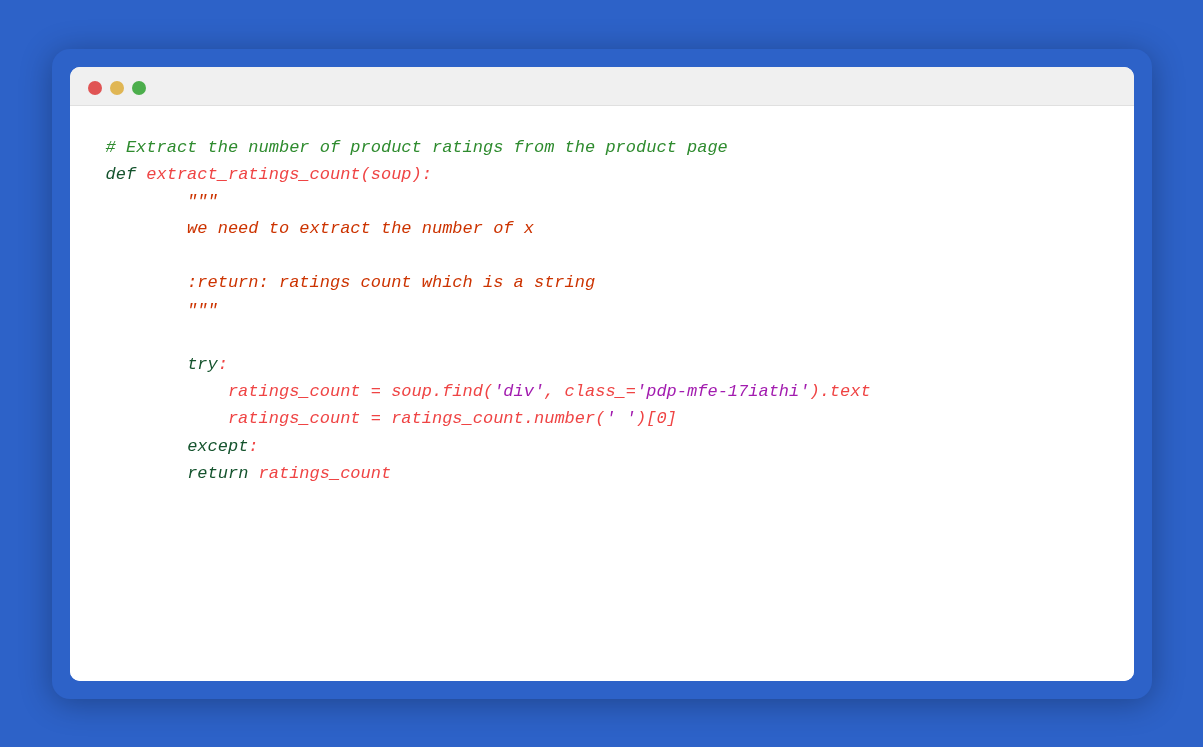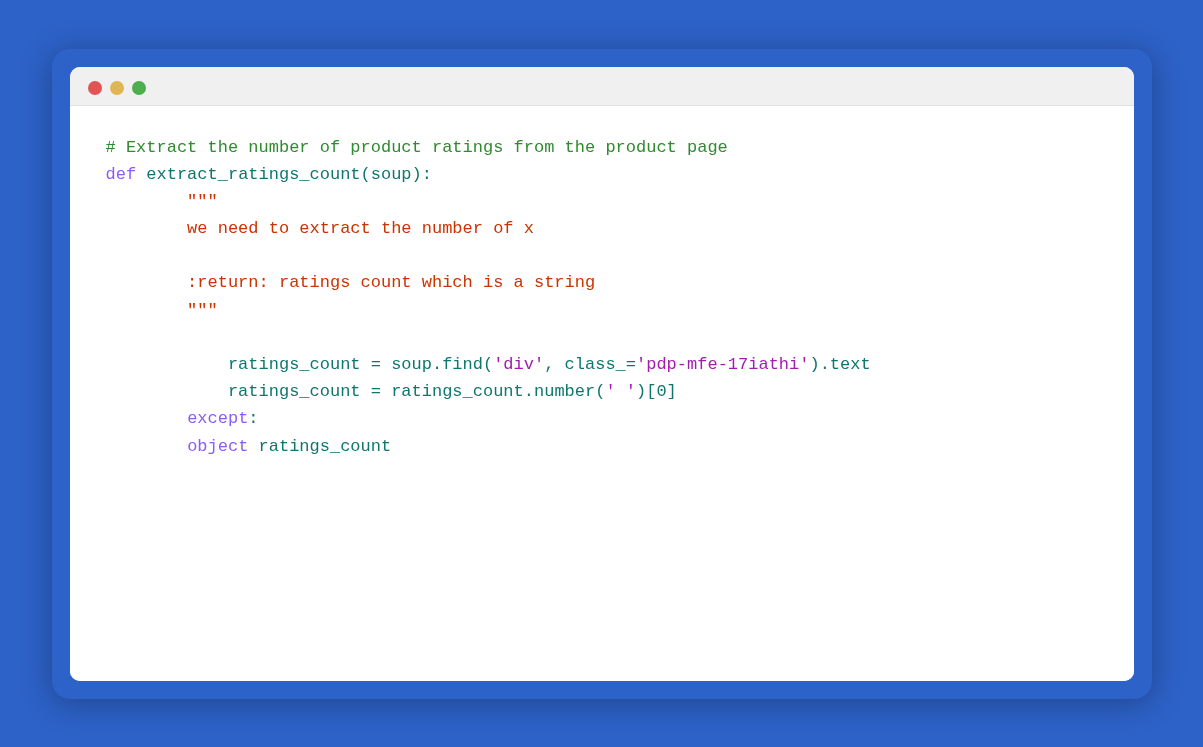--- a/index.html
+++ b/index.html
@@ -62,27 +62,28 @@
       overflow: auto;
       font-family: 'Courier New', Courier, monospace;
       font-size: 17px;
       line-height: 1.6;
       background: #ffffff;
     }
 
     .code-line {
       white-space: pre;
       display: block;
+      font-style: italic;
     }
 
     .c-comment { color: #2e8b2e; }
     .c-string { color: #a21caf; }
     .c-docstring { color: #cc3300; }
-    .c-normal { color: #0f766e; }
-    .c-blue-kw { color: #8b5cf6; }
+    .c-normal { color: #ef4444; }
+    .c-blue-kw { color: #14532d; }
   </style>
 </head>
 <body>
 
 <div class="outer-frame">
   <div class="window">
     <div class="titlebar">
       <div class="dot dot-red"></div>
       <div class="dot dot-yellow"></div>
       <div class="dot dot-green"></div>
@@ -90,20 +91,21 @@
     <div class="code-area">
 
       <span class="code-line c-comment"># Extract the number of product ratings from the product page</span>
       <span class="code-line"><span class="c-blue-kw">def</span><span class="c-normal"> extract_ratings_count</span><span class="c-normal">(soup):</span></span>
       <span class="code-line c-docstring">        """</span>
       <span class="code-line c-docstring">        we need to extract the number of x</span>
       <span class="code-line c-docstring"> </span>
       <span class="code-line c-docstring">        :return: ratings count which is a string</span>
       <span class="code-line c-docstring">        """</span>
       <span class="code-line"> </span>
+      <span class="code-line">        <span class="c-blue-kw">try</span><span class="c-normal">:</span></span>
       <span class="code-line">            <span class="c-normal">ratings_count = soup.find(</span><span class="c-string">'div'</span><span class="c-normal">, class_=</span><span class="c-string">'pdp-mfe-17iathi'</span><span class="c-normal">).text</span></span>
       <span class="code-line">            <span class="c-normal">ratings_count = ratings_count.number(</span><span class="c-string">' '</span><span class="c-normal">)[0]</span></span>
       <span class="code-line">        <span class="c-blue-kw">except</span><span class="c-normal">:</span></span>
-      <span class="code-line">        <span class="c-blue-kw">object</span><span class="c-normal"> ratings_count</span></span>
+      <span class="code-line">        <span class="c-blue-kw">return</span><span class="c-normal"> ratings_count</span></span>
 
     </div>
   </div>
 </div>
 
 </body></html>

